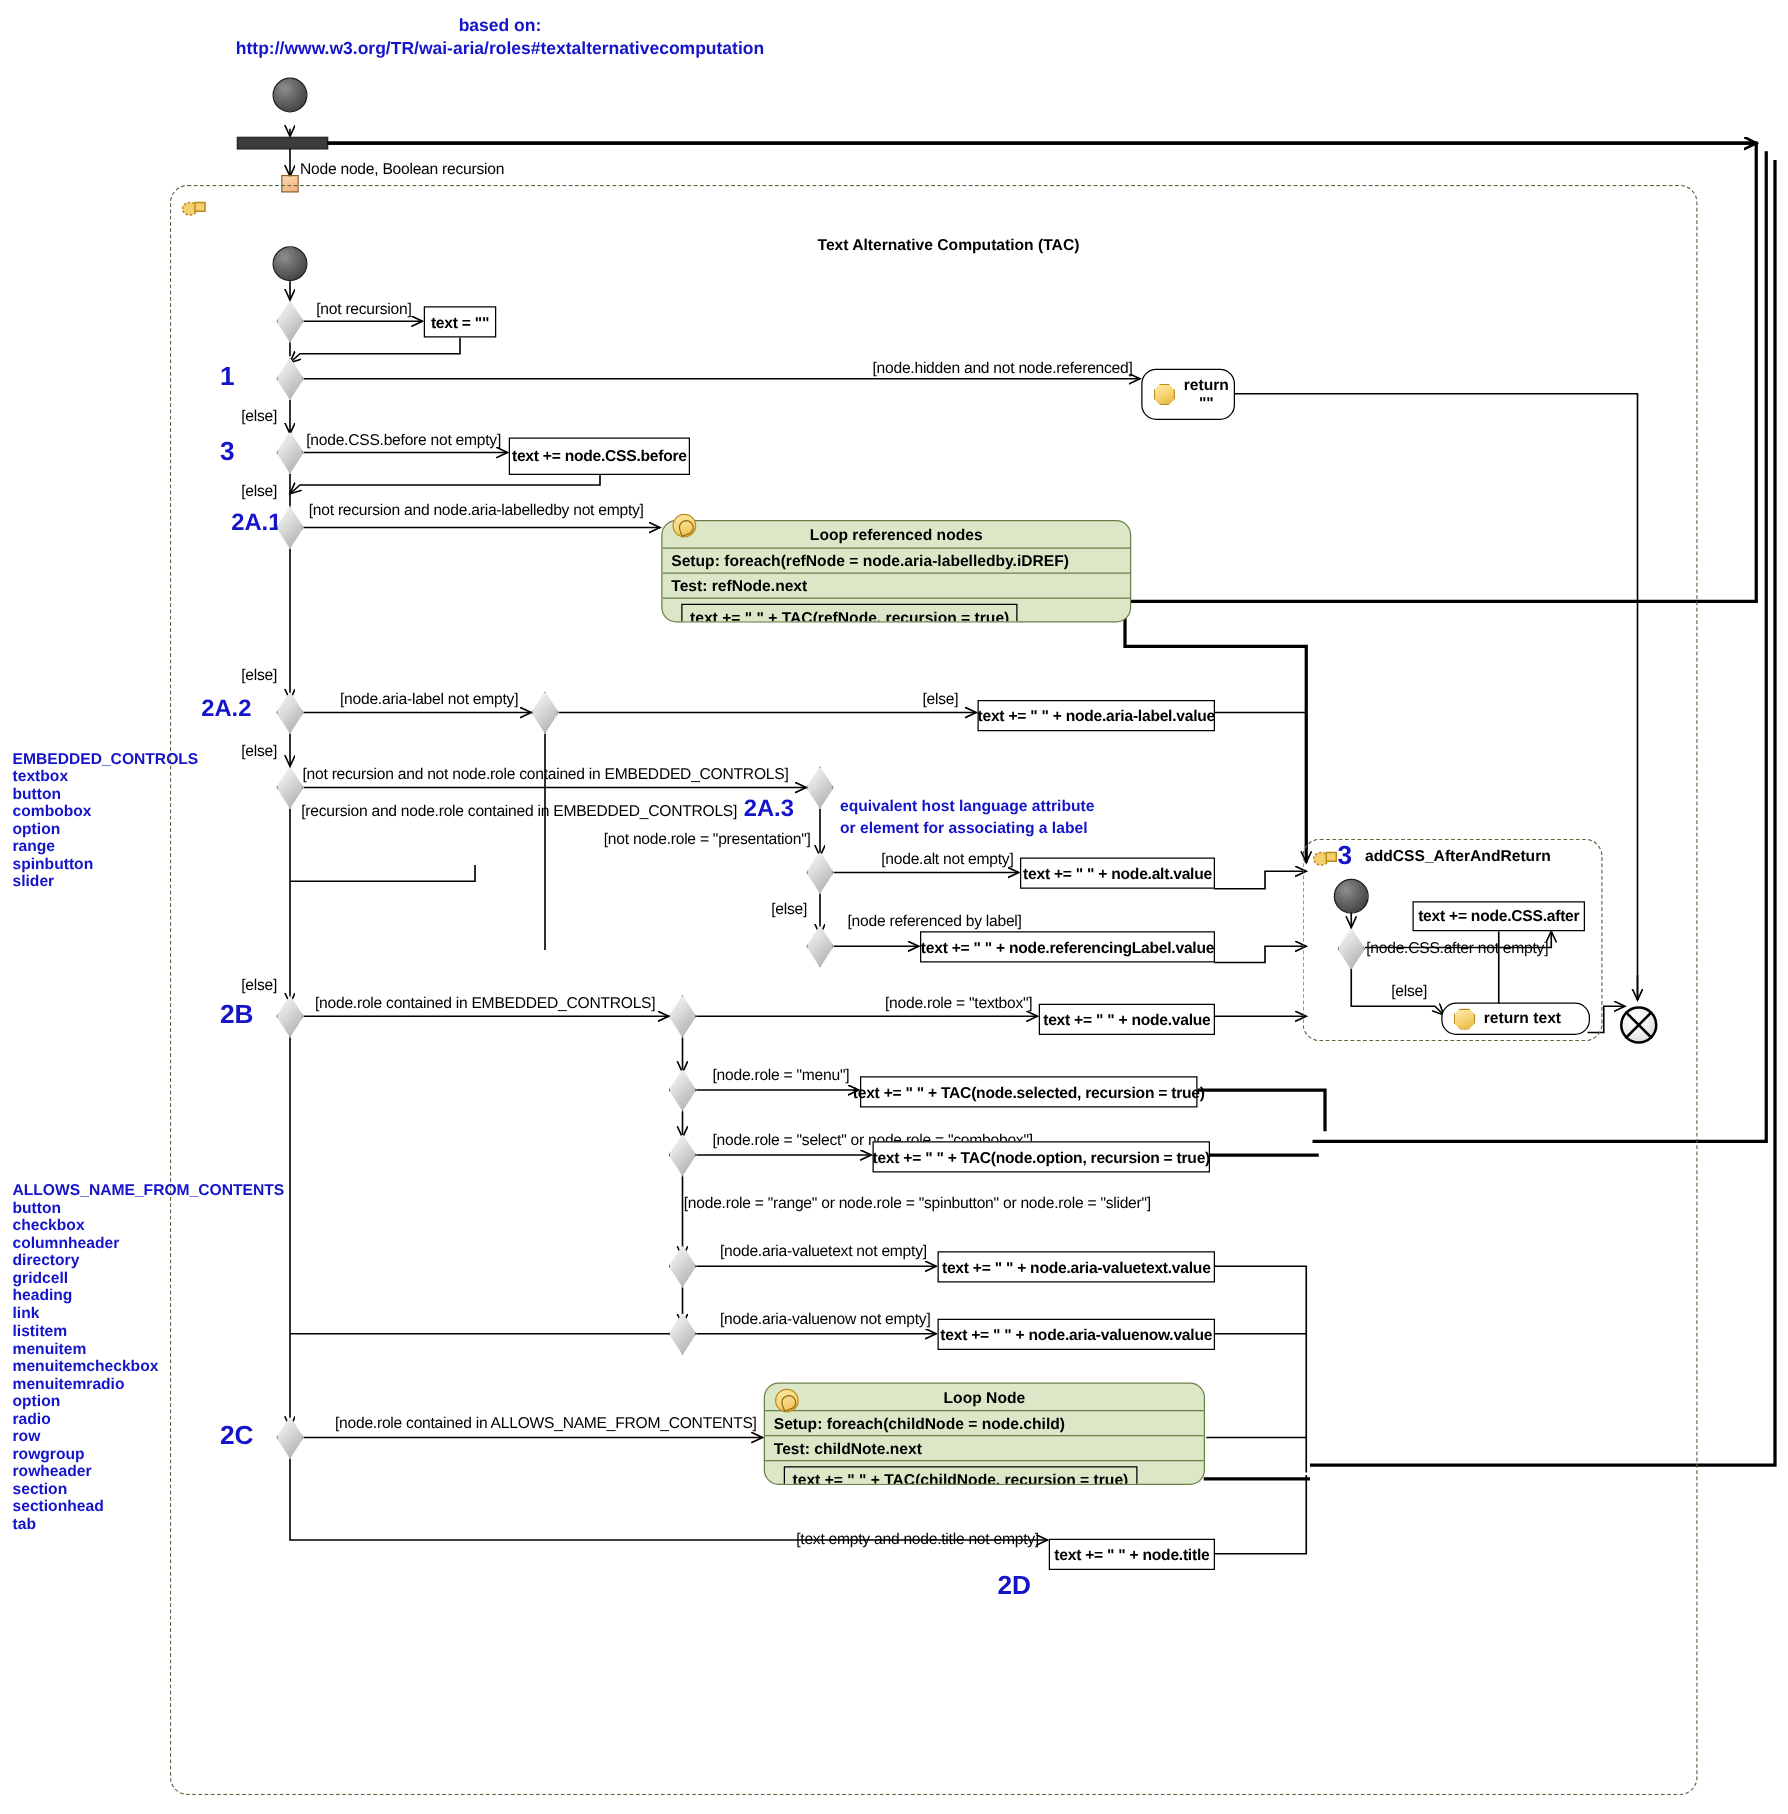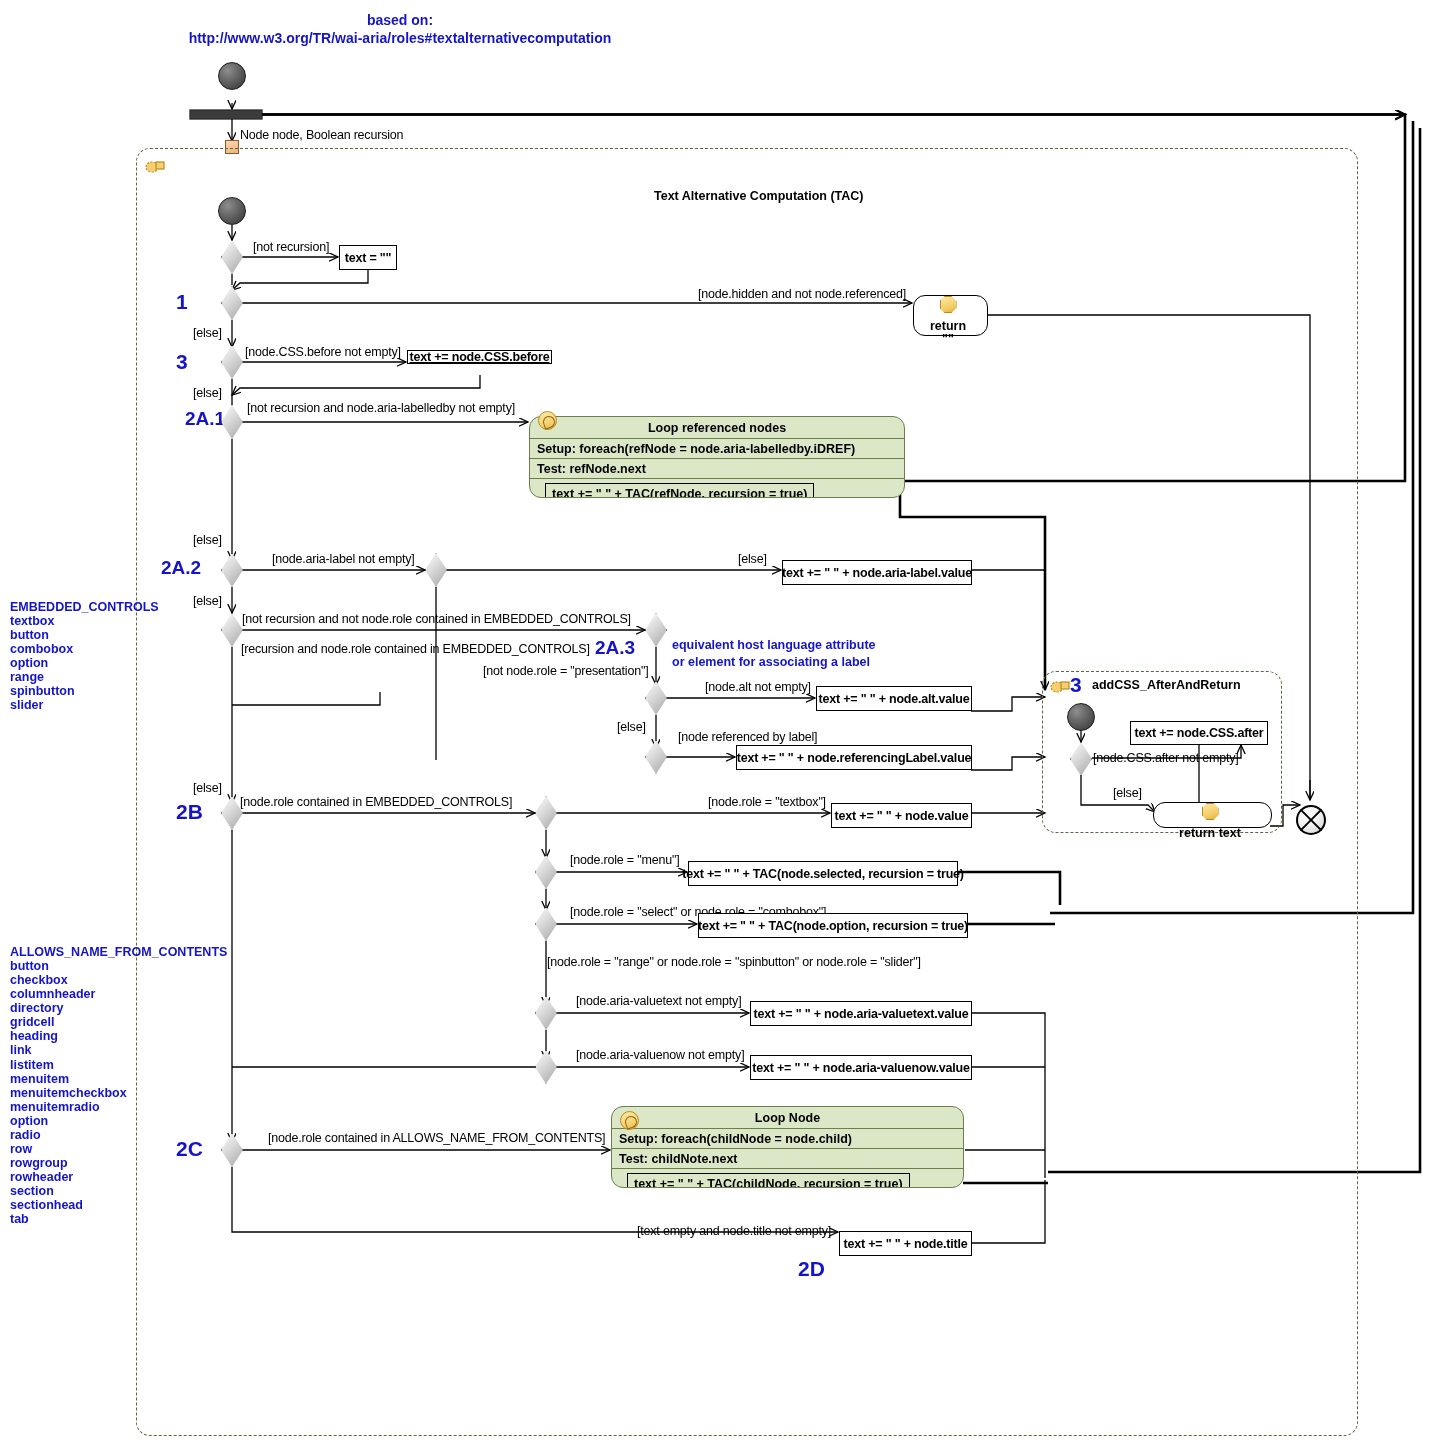--- a/index.html
+++ b/index.html
@@ -73,21 +73,20 @@
     transform-origin:center;
   }
   .flowfinal i.a { transform: translate(-50%,-50%) rotate(45deg); }
   .flowfinal i.b { transform: translate(-50%,-50%) rotate(-45deg); }
 
   
   .retnode {
     position:absolute; background:#fff; border:1.6px solid #000;
     border-radius:12px; display:flex; align-items:center; gap:7px;
     padding:0 14px 0 9px;
-    flex-direction:column;
   }
   .retnode .blob {
     width:17px; height:17px; flex:0 0 17px;
     background:linear-gradient(160deg,#ffe8a8 0%,#f5cf6a 60%,#e0b443 100%);
     border:1.3px solid #b88a18;
     clip-path: polygon(30% 0,70% 0,100% 30%,100% 70%,70% 100%,30% 100%,0 70%,0 30%);
   }
   .retnode .txt {
     font-size:12.5px; font-weight:bold; color:#000; white-space:nowrap;
     text-align:center; line-height:1.05;
@@ -312,32 +311,32 @@
   <div class="guard" style="left:272px; top:552px;">[node.aria-label not empty]</div>
   <div class="guard" style="left:738px; top:552px;">[else]</div>
   <div class="guard" style="left:193px; top:594px;">[else]</div>
   <div class="guard" style="left:242px; top:612px;">[not recursion and not node.role contained in EMBEDDED_CONTROLS]</div>
   <div class="guard" style="left:483px; top:664px;">[not node.role = "presentation"]</div>
   <div class="guard" style="left:705px; top:680px;">[node.alt not empty]</div>
   <div class="guard" style="left:617px; top:720px;">[else]</div>
   <div class="guard" style="left:678px; top:730px;">[node referenced by label]</div>
   <div class="guard" style="left:241px; top:642px;">[recursion and node.role contained in EMBEDDED_CONTROLS]</div>
   <div class="guard" style="left:193px; top:781px;">[else]</div>
-  <div class="guard" style="left:240px; top:795px;">[node.role contained in EMBEDDED_CONTROLS]</div>
+  <div class="guard" style="left:252px; top:795px;">[node.role contained in EMBEDDED_CONTROLS]</div>
   <div class="guard" style="left:708px; top:795px;">[node.role = "textbox"]</div>
   <div class="guard" style="left:570px; top:853px;">[node.role = "menu"]</div>
   <div class="guard" style="left:570px; top:905px;">[node.role = "select" or node.role = "combobox"]</div>
   <div class="guard" style="left:547px; top:955px;">[node.role = "range" or node.role = "spinbutton" or node.role = "slider"]</div>
   <div class="guard" style="left:576px; top:994px;">[node.aria-valuetext not empty]</div>
   <div class="guard" style="left:576px; top:1048px;">[node.aria-valuenow not empty]</div>
   <div class="guard" style="left:268px; top:1131px;">[node.role contained in ALLOWS_NAME_FROM_CONTENTS]</div>
   <div class="guard" style="left:637px; top:1224px;">[text empty and node.title not empty]</div>
 
   <div class="action" style="left:339px; top:245px; width:58px; height:25px;">text = ""</div>
-  <div class="action" style="left:407px; top:350px; width:145px; height:14px;text-decoration:underline;">text += node.CSS.before</div>
+  <div class="action" style="left:407px; top:350px; width:145px; height:30px;">text += node.CSS.before</div>
   <div class="action" style="left:782px; top:560px; width:190px; height:25px;">text += " " + node.aria-label.value</div>
   <div class="action" style="left:816px; top:686px; width:156px; height:25px;">text += " " + node.alt.value</div>
   <div class="action" style="left:736px; top:745px; width:236px; height:25px;">text += " " + node.referencingLabel.value</div>
   <div class="action" style="left:831px; top:803px; width:141px; height:25px;">text += " " + node.value</div>
   <div class="action" style="left:688px; top:861px; width:270px; height:25px;">text += " " + TAC(node.selected, recursion = true)</div>
   <div class="action" style="left:698px; top:913px; width:270px; height:25px;">text += " " + TAC(node.option, recursion = true)</div>
   <div class="action" style="left:750px; top:1001px; width:222px; height:25px;">text += " " + node.aria-valuetext.value</div>
   <div class="action" style="left:750px; top:1055px; width:222px; height:25px;">text += " " + node.aria-valuenow.value</div>
   <div class="action" style="left:839px; top:1231px; width:133px; height:25px;">text += " " + node.title</div>
 

